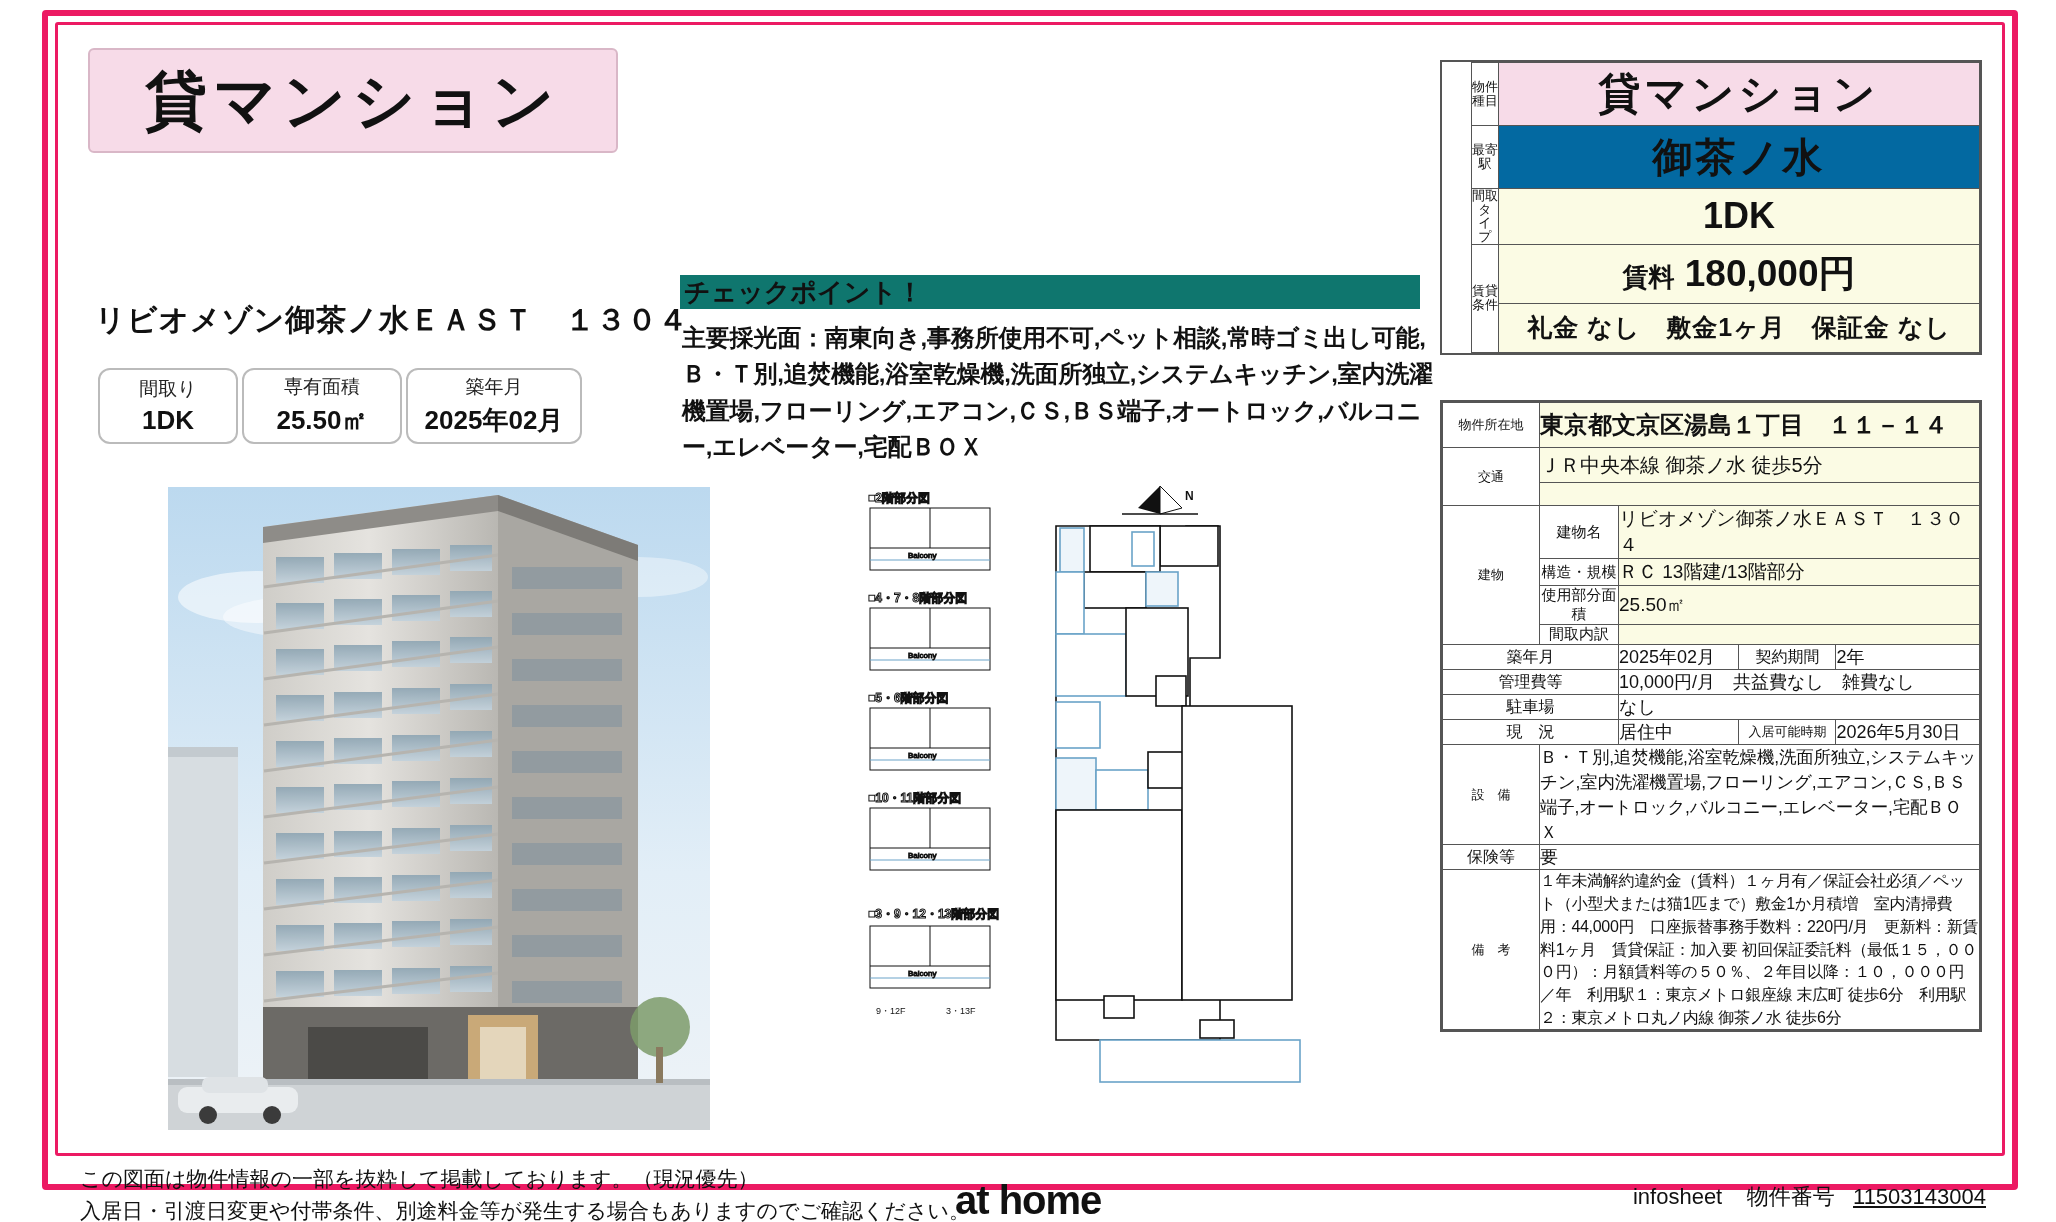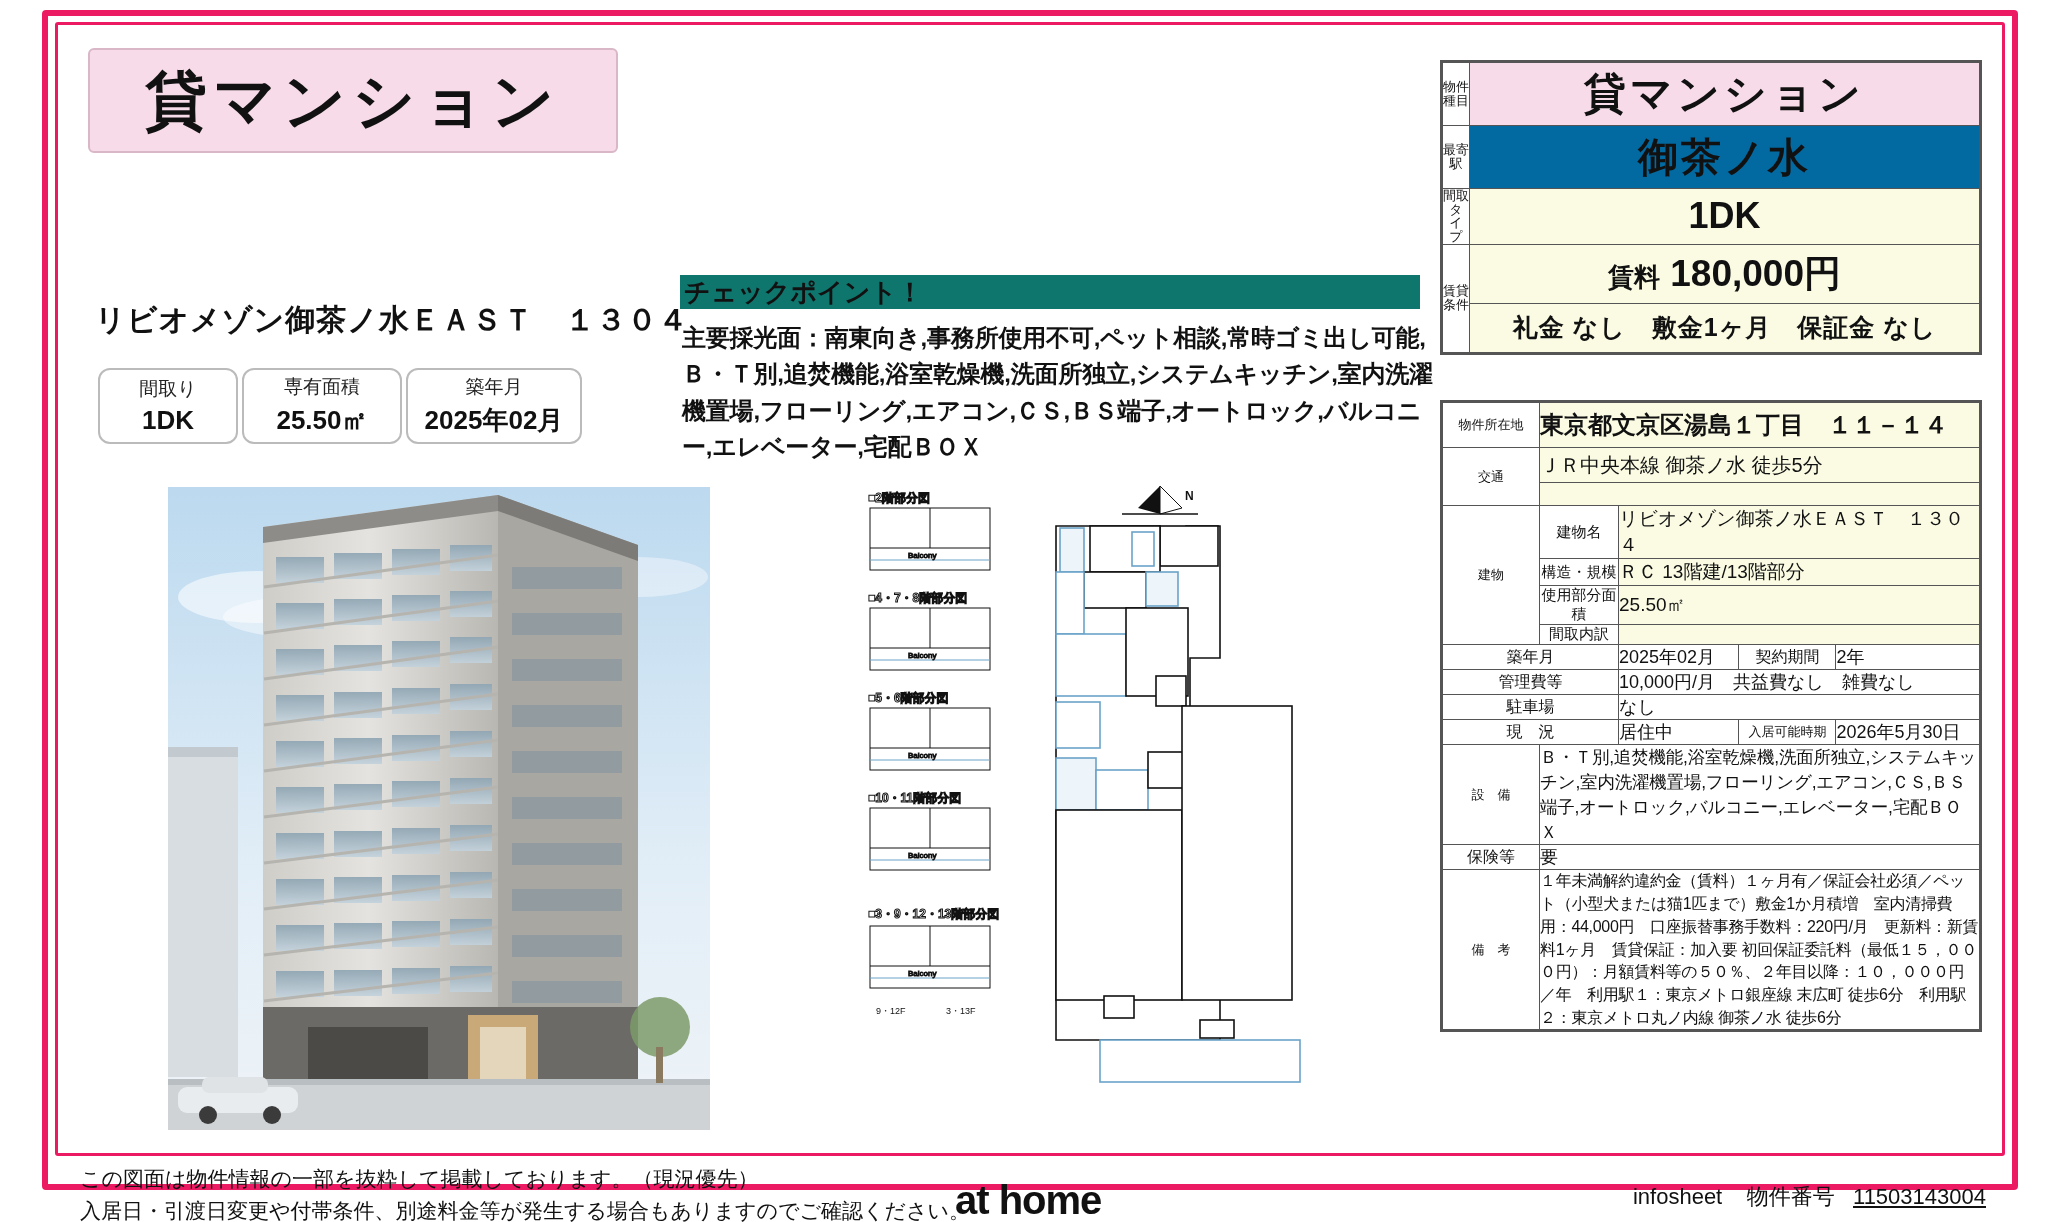--- a/index.html
+++ b/index.html
@@ -93,20 +93,21 @@
     position:absolute; left:860px; top:480px; width:600px; height:650px;
   }
   .plan svg { display:block; }
 
   
   .rt {
     position:absolute; left:1440px; top:60px; width:542px;
     border:2px solid #555;
     box-sizing:border-box;
     border-collapse:collapse;
+    padding-left:29px;
   }
   table.grid { border-collapse:collapse; width:100%; }
   table.grid td { border:1px solid #555; padding:0; }
 
   .vlabel {
     width:26px;
     font-size:13px;
     text-align:center;
     line-height:1.05;
     color:#111;

